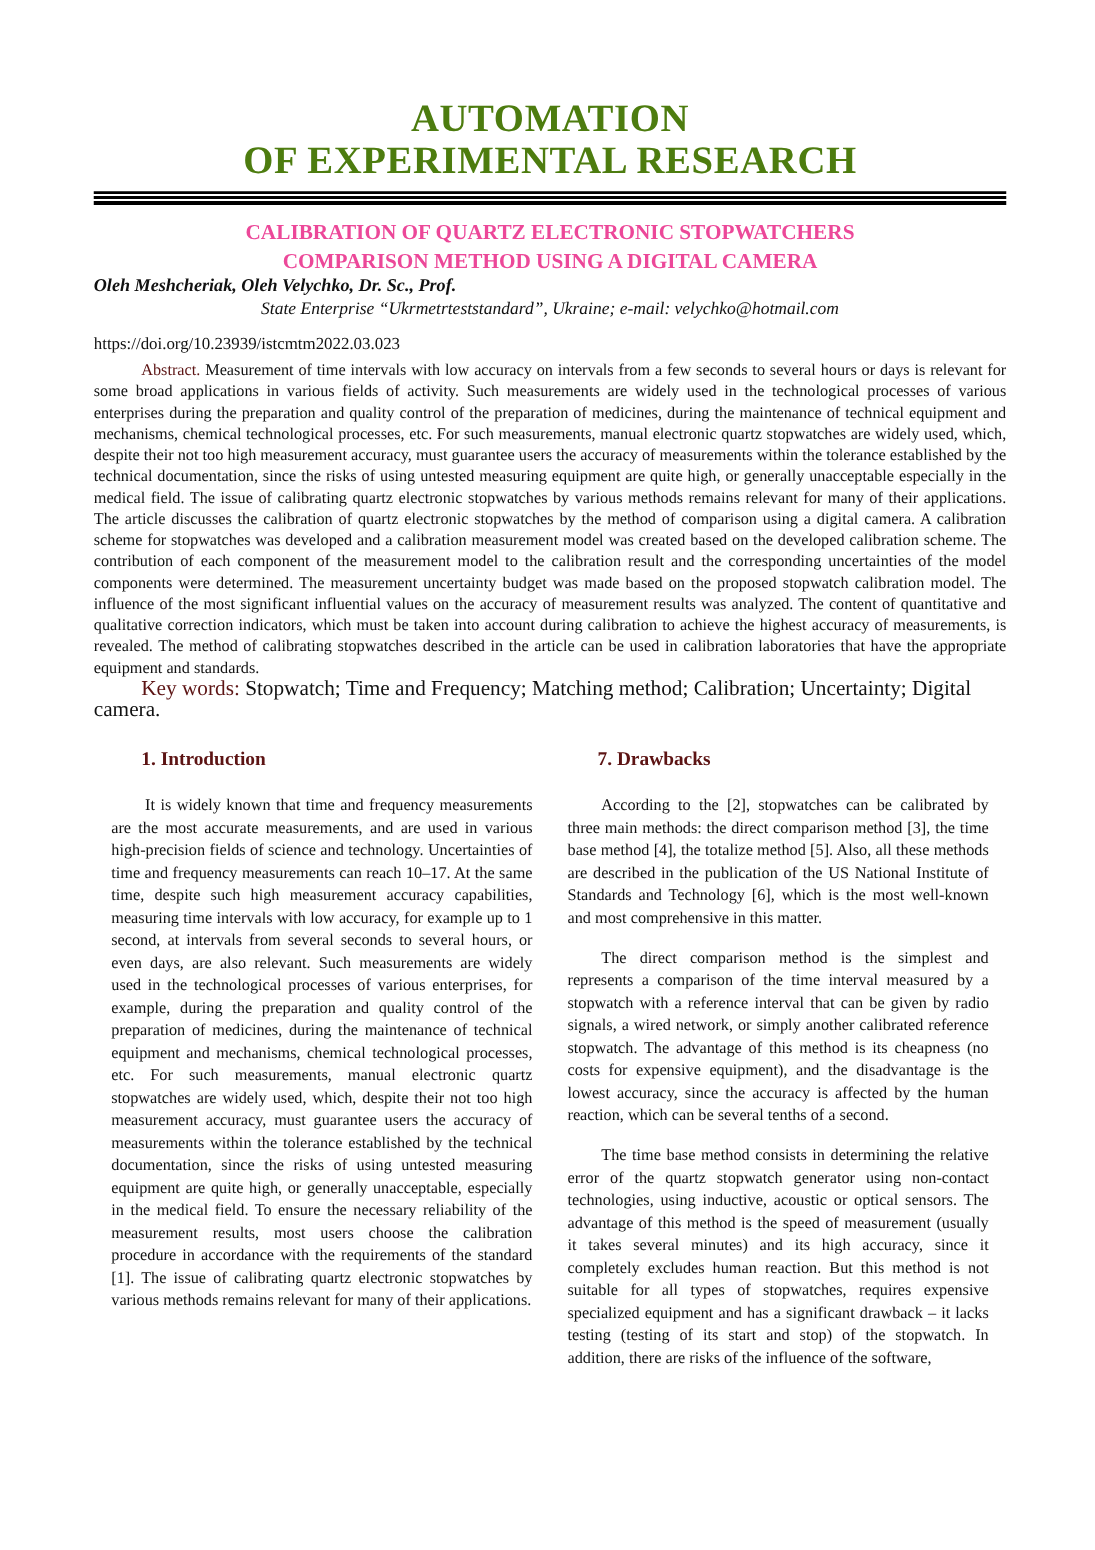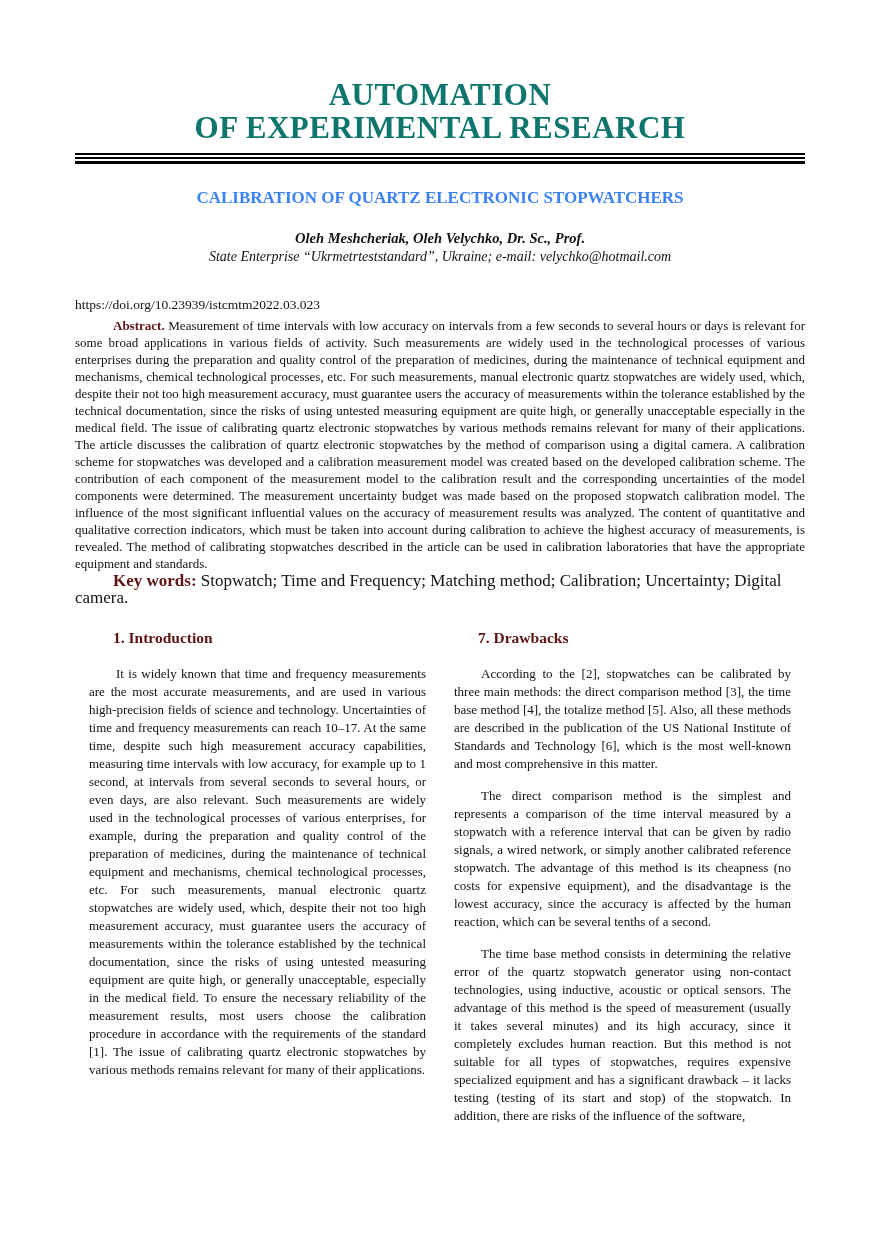--- a/index.html
+++ b/index.html
@@ -14,71 +14,70 @@
     position: absolute; inset: 0;
     padding: 78px 71px 0 75px;
     box-sizing: border-box;
   }
   .journal-title {
     text-align: center;
     font-weight: bold;
     font-size: 31px;
     line-height: 33px;
     letter-spacing: 0.5px;
-    color: #0f766e;
+    color: #4d7c0f;
   }
   .header-rule {
     margin-top: 9px;
     height: 11px;
     background: linear-gradient(
       to bottom,
       #000 0px, #000 2px,
       #fff 2px, #fff 4px,
       #000 4px, #000 6px,
       #fff 6px, #fff 8px,
       #000 8px, #000 11px
     );
   }
   .article-title {
-    margin-top: 22px;
+    margin-top: 10px;
     text-align: center;
     font-weight: bold;
     font-size: 17px;
     line-height: 23px;
-    color: #3b82f6;
+    color: #ec4899;
   }
   .authors {
-    margin-top: 20px;
-    text-align: center;
+    margin-top: 0;
     font-weight: bold;
     font-style: italic;
     font-size: 14.5px;
     line-height: 18px;
   }
   .affiliation {
     margin-top: 1px;
     text-align: center;
     font-style: italic;
     font-size: 14px;
     line-height: 18px;
   }
   .doi {
-    margin-top: 30px;
+    margin-top: 9px;
     font-size: 13.5px;
     line-height: 17px;
   }
   .abstract {
     margin-top: 4px;
     font-size: 13px;
     line-height: 17px;
     text-align: justify;
   }
   .indent-lg { text-indent: 38px; }
   .accent { color: var(--accent, #5c1414); }
-  .b { font-weight: bold; }
+  .b { font-weight: normal; }
   .keywords {
     font-size: 17px;
     line-height: 17px;
     text-indent: 38px;
     text-align: left;
   }
   .columns {
     display: flex;
     margin-top: 22px;
   }
@@ -115,20 +114,21 @@
 
   <div class="journal-title">
     <div>AUTOMATION</div>
     <div>OF EXPERIMENTAL RESEARCH</div>
   </div>
 
   <div class="header-rule"></div>
 
   <div class="article-title">
     <div>CALIBRATION OF QUARTZ ELECTRONIC STOPWATCHERS</div>
+    <div>COMPARISON METHOD USING A DIGITAL CAMERA</div>
   </div>
 
   <div class="authors">Oleh Meshcheriak, Oleh Velychko, Dr. Sc., Prof.</div>
   <div class="affiliation">State Enterprise “Ukrmetrteststandard”, Ukraine; e-mail: velychko@hotmail.com</div>
 
   <div class="doi">https://doi.org/10.23939/istcmtm2022.03.023</div>
 
   <div class="abstract indent-lg">
     <span class="accent b">Abstract.</span>
     <span>Measurement of time intervals with low accuracy on intervals from a few seconds to several hours or days is relevant for some broad applications in various fields of activity. Such measurements are widely used in the technological processes of various enterprises during the preparation and quality control of the preparation of medicines, during the maintenance of technical equipment and mechanisms, chemical technological processes, etc. For such measurements, manual electronic quartz stopwatches are widely used, which, despite their not too high measurement accuracy, must guarantee users the accuracy of measurements within the tolerance established by the technical documentation, since the risks of using untested measuring equipment are quite high, or generally unacceptable especially in the medical field. The issue of calibrating quartz electronic stopwatches by various methods remains relevant for many of their applications. The article discusses the calibration of quartz electronic stopwatches by the method of comparison using a digital camera. A calibration scheme for stopwatches was developed and a calibration measurement model was created based on the developed calibration scheme. The contribution of each component of the measurement model to the calibration result and the corresponding uncertainties of the model components were determined. The measurement uncertainty budget was made based on the proposed stopwatch calibration model. The influence of the most significant influential values on the accuracy of measurement results was analyzed. The content of quantitative and qualitative correction indicators, which must be taken into account during calibration to achieve the highest accuracy of measurements, is revealed. The method of calibrating stopwatches described in the article can be used in calibration laboratories that have the appropriate equipment and standards.</span>

